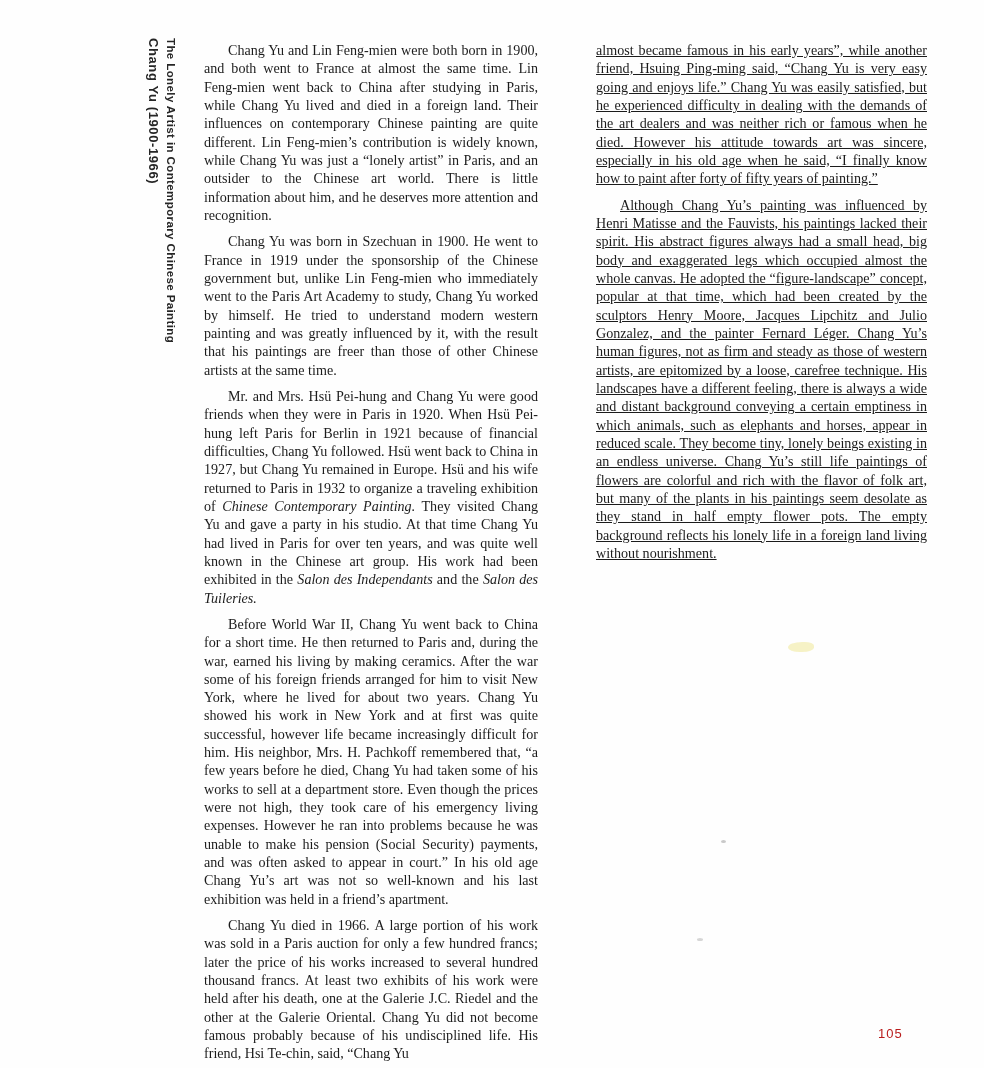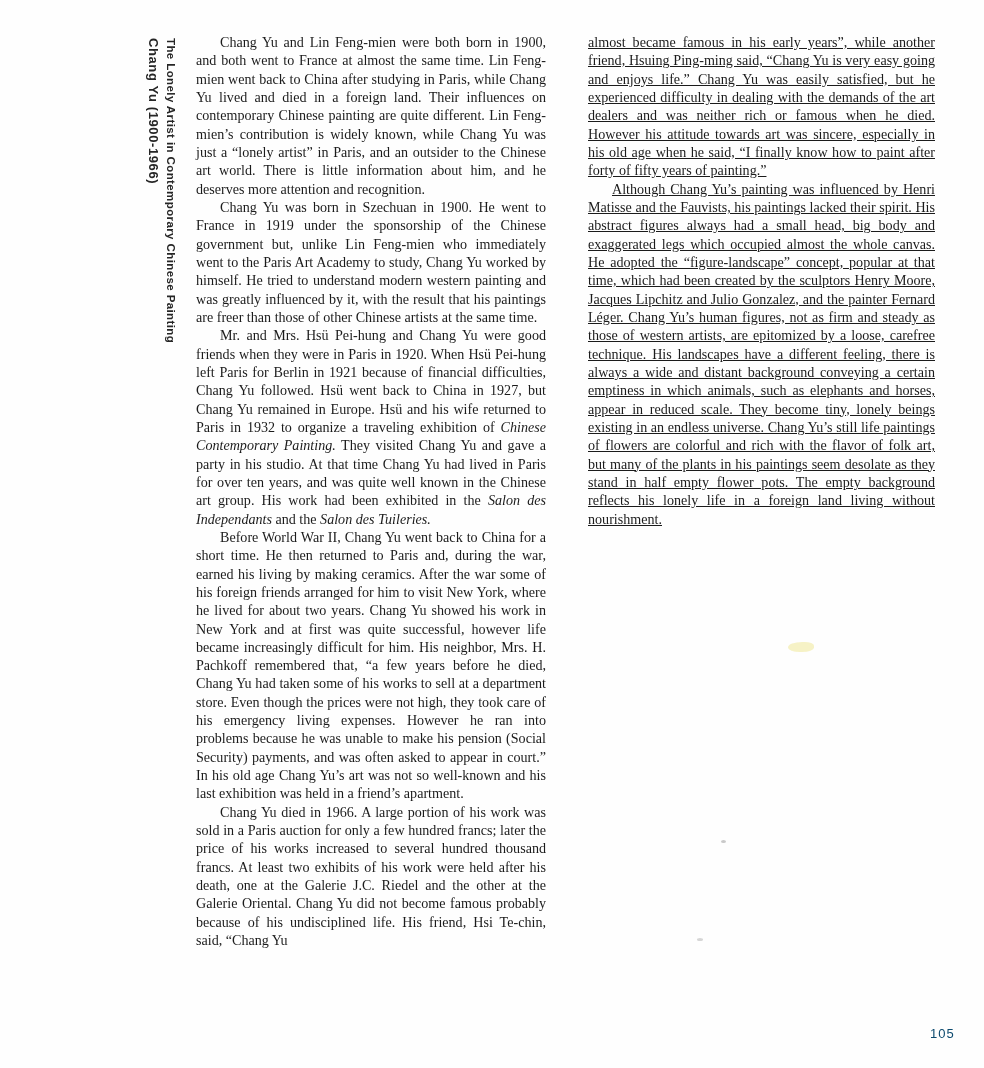--- a/index.html
+++ b/index.html
@@ -39,29 +39,29 @@
   .col {
     position: absolute;
     top: 33px;
     text-align: justify;
     color: #1b1b1b;
     font-size: 14.1px;
     line-height: 18.33px;
   }
   .col-1 { left: 196px; width: 350px; }
   .col-2 { left: 588px; width: 347px; text-decoration: underline; }
-  .para { margin: 0; }
+  .para { margin: 8px; }
   .para.indent { text-indent: 24px; }
   .page-number {
     position: absolute;
-    left: 930px;
+    left: 878px;
     top: 1026px;
     font-family: "Liberation Sans", sans-serif;
     font-size: 13px;
-    color: #0c4a6e;
+    color: #b91c1c;
     letter-spacing: 1px;
   }
   .speck { position: absolute; border-radius: 50%; }
   .speck-yellow {
     left: 788px; top: 642px;
     width: 26px; height: 10px;
     background: #f4f0bc;
     border-radius: 60% 40% 50% 50%;
     opacity: 0.85;
   }

